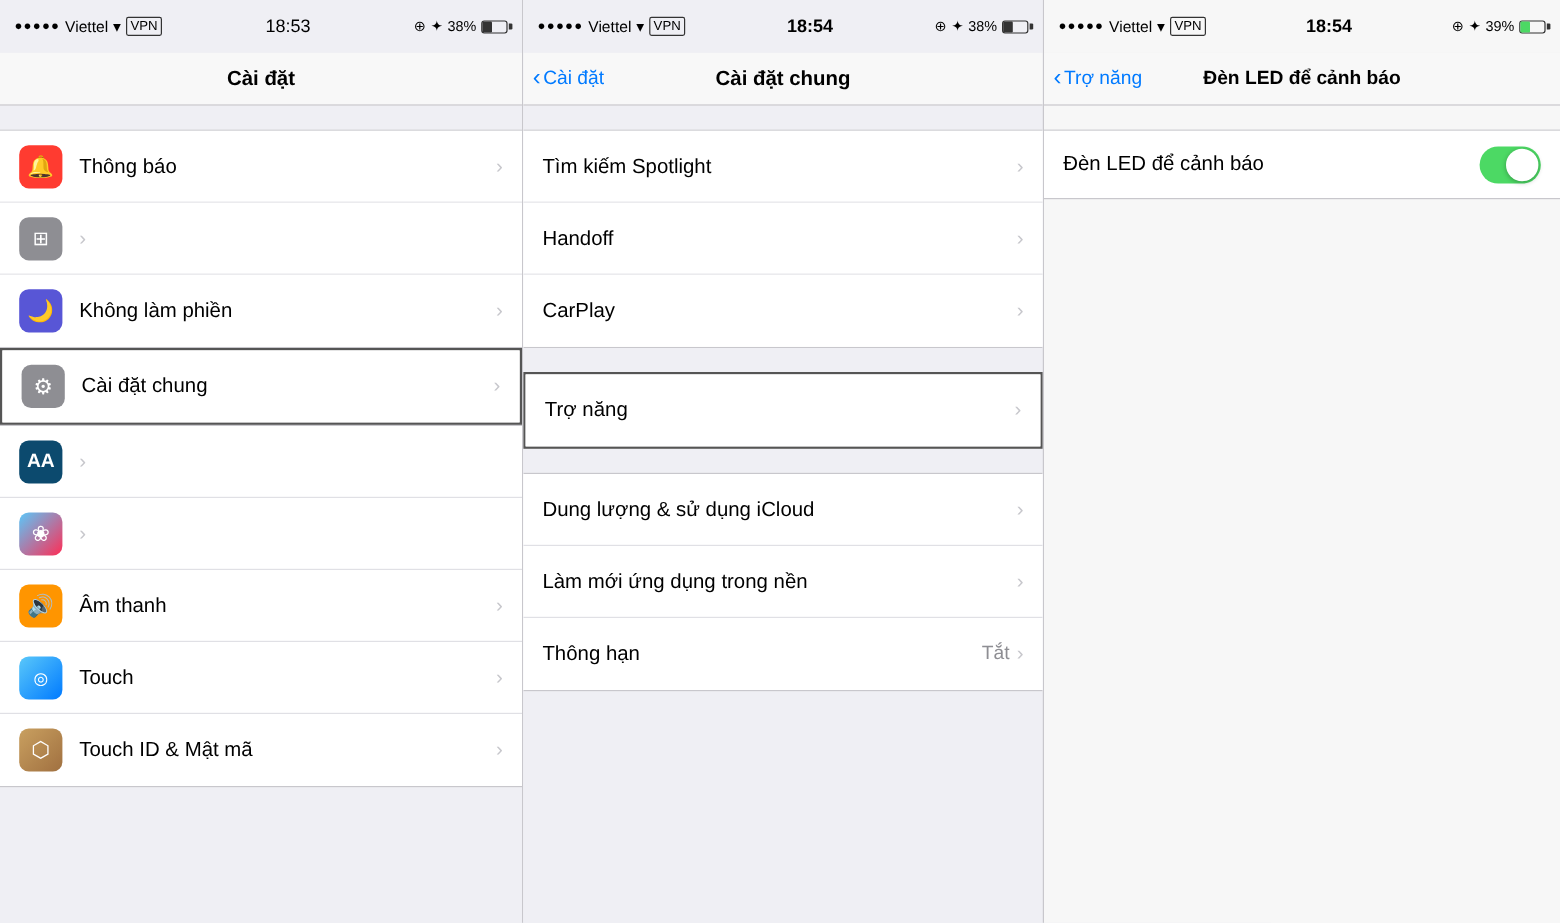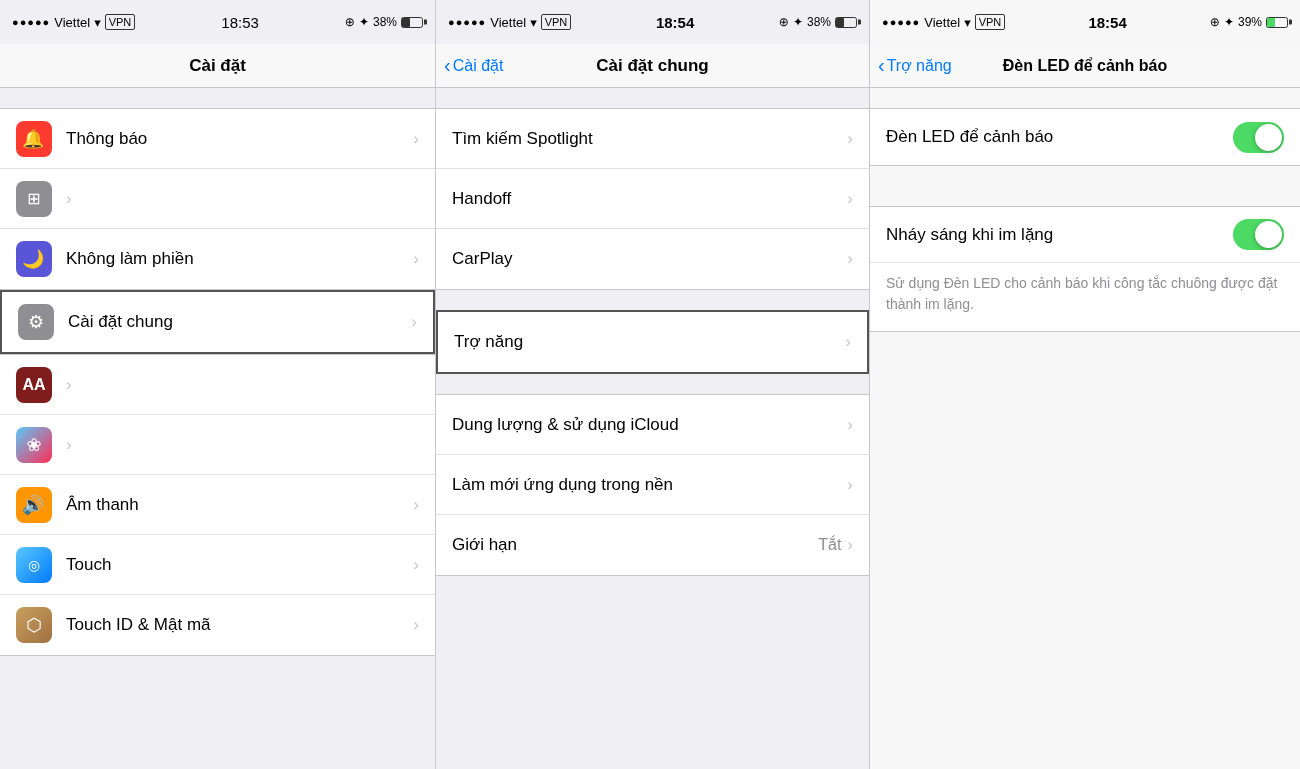--- a/index.html
+++ b/index.html
@@ -268,21 +268,21 @@
           <span style="color:#fff;font-size:18px;">⚙</span>
         </div>
         <span class="item-label">Cài đặt chung</span>
         <span class="item-chevron">›</span>
       </div>
     </div>
 
     <div class="list-section" style="border-top:1px solid #c8c7cc;margin-top:0;">
 
       <div class="list-item">
-        <div class="item-icon" style="background:#7f1d1d;">
+        <div class="item-icon" style="background:#0c4a6e;">
           <span style="color:#fff;font-size:16px;font-weight:700;">AA</span>
         </div>
         <span class="item-chevron">›</span>
       </div>
 
       <div class="list-item">
         <div class="item-icon" style="background:linear-gradient(135deg,#5ac8fa,#ff2d55);">
           <span style="color:#fff;font-size:18px;">❀</span>
         </div>
         <span class="item-chevron">›</span>
@@ -377,21 +377,21 @@
         <span class="item-label">Dung lượng &amp; sử dụng iCloud</span>
         <span class="item-chevron">›</span>
       </div>
 
       <div class="list-item">
         <span class="item-label">Làm mới ứng dụng trong nền</span>
         <span class="item-chevron">›</span>
       </div>
 
       <div class="list-item">
-        <span class="item-label">Giới hạn</span>
+        <span class="item-label">Thông hạn</span>
         <span class="item-value">Tắt</span>
         <span class="item-chevron">›</span>
       </div>
     </div>
   </div>
 </div>
 
 <div class="panel panel-3">
 
   <div class="status-bar" style="background:#f7f7f7;">
@@ -426,24 +426,14 @@
 
       <div class="setting-row">
         <span class="setting-label">Đèn LED để cảnh báo</span>
         <div class="toggle on">
           <div class="toggle-knob"></div>
         </div>
       </div>
     </div>
 
     <div class="section-spacer"></div>
-    <div class="section-group">
-
-      <div class="setting-row">
-        <span class="setting-label">Nháy sáng khi im lặng</span>
-        <div class="toggle on">
-          <div class="toggle-knob"></div>
-        </div>
-      </div>
-      <div class="setting-description">Sử dụng Đèn LED cho cảnh báo khi công tắc chuông được đặt thành im lặng.</div>
-    </div>
   </div>
 </div>
 
 </body></html>

